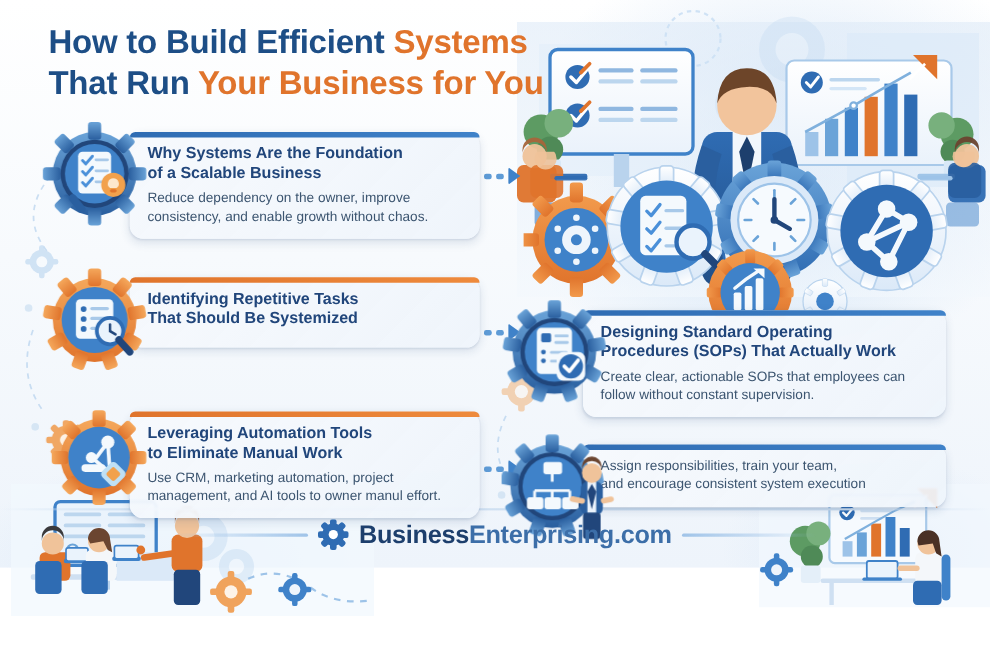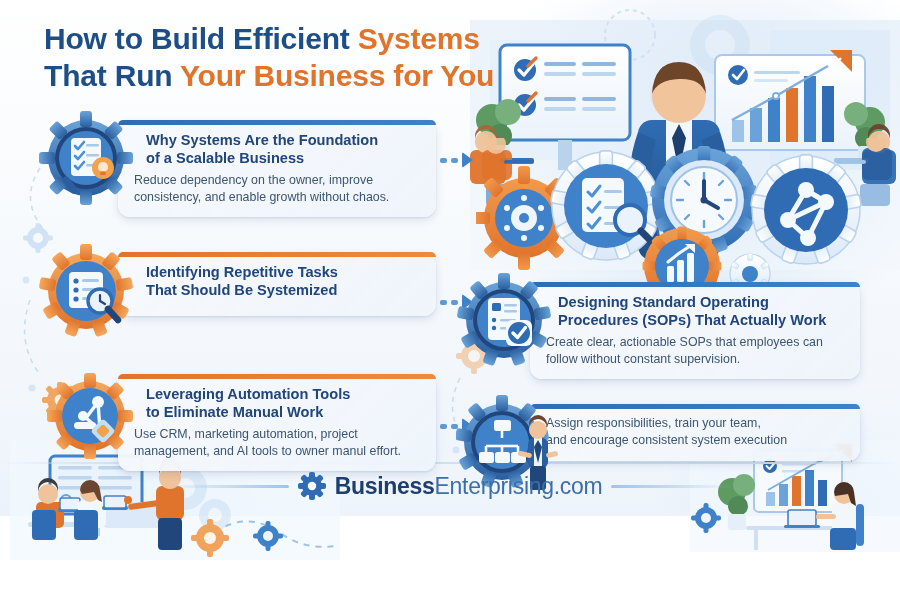--- a/index.html
+++ b/index.html
@@ -33,21 +33,21 @@
   .card { position: absolute; z-index: 25;
     background: linear-gradient(135deg, rgba(246,249,253,.97), rgba(238,244,251,.93));
     border-radius: 12px;
     box-shadow: 0 3px 9px rgba(35,70,120,.14), 0 1px 2px rgba(35,70,120,.10);
     backdrop-filter: blur(1px);
   }
   .card .bar { position:absolute; left:0; right:0; top:0; height:5px;
     border-radius: 12px 12px 0 0; }
   .card .body { padding: 11px 16px 12px 16px; }
   .card h2 { font-size: 14.6px; line-height: 1.26; font-weight: bold;
-    color: #21467b; margin-bottom: 4px; margin-left: 12px; }
+    color: #21467b; margin-bottom: 4px; }
   .card p { font-size: 12.4px; line-height: 1.36; color: #3c5570; }
 
   .card.left  { left: 118px; width: 318px; }
   .card.right { left: 530px; width: 330px; }
   #card1 { top: 120px; }
   #card2 { top: 252px; }
   #card3 { top: 374px; }
   #card4 { top: 282px; }
   #card5 { top: 404px; }
 
@@ -73,21 +73,21 @@
   #conn2 { left: 440px; top: 294px; }
   #conn3 { left: 440px; top: 418px; }
 
   
   .footer { position: absolute; left: 0; right: 0; bottom: 16px; z-index: 30;
     display: flex; align-items: center; justify-content: center; gap: 9px; }
   .footer .rule { width: 122px; height: 3px; border-radius: 2px;
     background: linear-gradient(90deg, rgba(160,196,235,0), #9fc3e8); }
   .footer .rule.r { background: linear-gradient(90deg, #9fc3e8, rgba(160,196,235,0)); }
   .footer .brand { font-size: 23px; font-weight: bold; color: #1d3f6d; letter-spacing:-.3px; }
-  .footer .brand .light { color: #3c6ea8; font-weight: normal; }
+  .footer .brand .light { color: #3c6ea8; font-weight: bold; }
 
   .sep { position:absolute; left:0; right:0; bottom:52px; height:2px; z-index:5;
     background: linear-gradient(90deg, rgba(190,214,240,0), #cfe0f2 14%, #cfe0f2 86%, rgba(190,214,240,0)); }
 </style>
 </head>
 <body>
 
 <div class="canvas">
 
   <div class="bgwash"></div>

